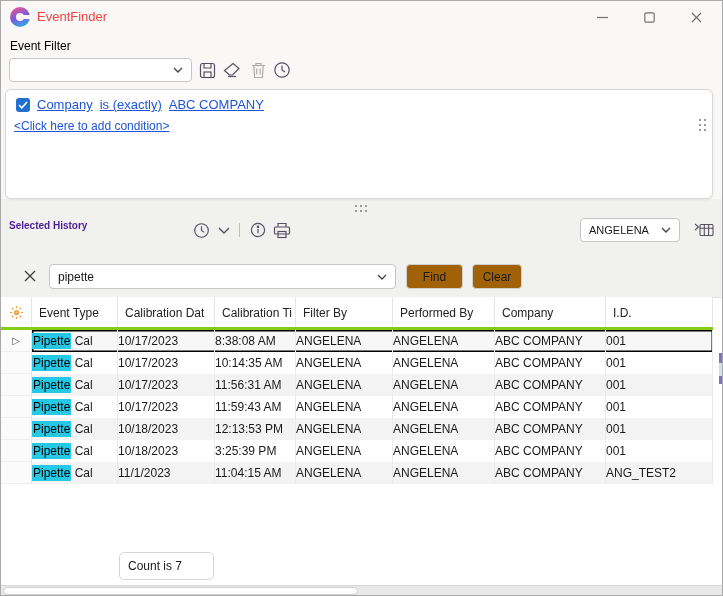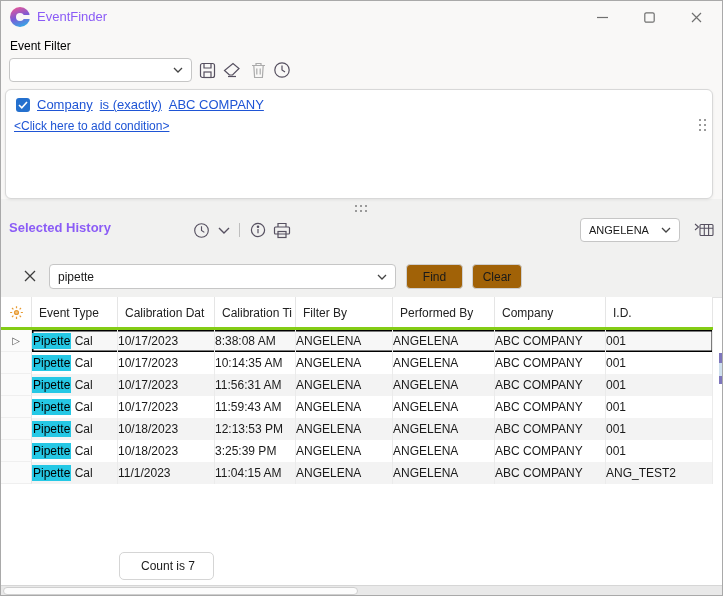--- a/index.html
+++ b/index.html
@@ -10,21 +10,21 @@
   .mid-zone{position:absolute;left:0;top:198px;width:100%;height:98px;background:#f1f1f0;}
   .table-panel{position:absolute;left:0;top:296px;width:100%;height:288px;background:#fff;border-top:1px solid #e3e3e3;box-sizing:border-box;}
   .bottom-strip{position:absolute;left:0;top:584px;width:100%;height:12px;background:#e9e9e9;border-top:1px solid #d6d6d6;box-sizing:border-box;}
   .hthumb{position:absolute;left:2px;top:586px;width:355px;height:8px;background:#fcfcfc;border:1px solid #cfcfcf;border-radius:4px;box-sizing:border-box;}
   
   .titlebar{position:absolute;left:0;top:0;width:100%;height:32px;}
   .appicon{position:absolute;left:9px;top:6px;width:20px;height:20px;border-radius:50%;
      background:linear-gradient(160deg,#e0569a 10%,#7b5bd6 50%,#2bb3e8 95%);}
   .appicon::before{content:"";position:absolute;left:6px;top:6px;width:8px;height:8px;border-radius:50%;background:#f9f8f7;}
   .appicon::after{content:"";position:absolute;left:11px;top:8px;width:9px;height:4px;background:#f9f8f7;}
-  .apptitle{position:absolute;left:36px;top:0;line-height:32px;font-size:13px;color:#8b5cf6;}
+  .apptitle{position:absolute;left:36px;top:0;line-height:32px;font-size:13px;color:#ef4444;}
   .wbtn{position:absolute;top:0;width:46px;height:32px;display:flex;align-items:center;justify-content:center;color:#707070;}
   .wbtn.min{left:578px}.wbtn.max{left:625px}.wbtn.cls{left:672px}
   
   .lbl-filter{position:absolute;left:9px;top:38px;font-size:12px;color:#000000;}
   .combo{position:absolute;background:#fff;border:1px solid #c6c6c6;border-radius:4px;box-sizing:border-box;display:flex;align-items:center;}
   .combo .val{flex:1;padding-left:8px;overflow:hidden;white-space:nowrap;}
   .combo .chev{margin-right:8px;display:flex;}
   .filter-combo{left:8px;top:57px;width:183px;height:24px;}
   .tool{position:absolute;width:22px;height:22px;top:58px;display:flex;align-items:center;justify-content:center;color:#565060;}
   
@@ -33,21 +33,21 @@
   .cond-line1{position:absolute;left:10px;top:7px;display:flex;align-items:center;gap:7px;font-size:13px;}
   .chk{width:14px;height:14px;border-radius:3px;background:#2470ce;display:flex;align-items:center;justify-content:center;}
   .lnk{color:#1f55d5;text-decoration:underline;cursor:pointer;}
   .addcond{position:absolute;left:8px;top:29px;font-size:12px;color:#1f55d5;text-decoration:underline;}
   
   .grip{position:absolute;display:grid;grid-template-columns:repeat(3,2px);grid-auto-rows:2px;gap:3px;}
   .grip i{background:#9a9a9a;}
   .grip-h{left:354px;top:204px;}
   .grip-r{left:697px;top:117px;grid-template-columns:repeat(2,2px);}
   
-  .hist-title{position:absolute;left:8px;top:219px;font-size:13px;font-weight:bold;color:#8b5cf6;}
+  .hist-title{position:absolute;left:8px;top:219px;font-size:10px;font-weight:bold;color:#4c1d95;}
   .hicon{position:absolute;display:flex;align-items:center;justify-content:center;color:#565060;width:22px;height:22px;top:218px;}
   .vdiv{position:absolute;left:238px;top:222px;width:1px;height:14px;background:#bfbfbf;}
   .user-combo{left:579px;top:217px;width:100px;height:24px;font-size:11px;}
   
   .xicon{position:absolute;left:21px;top:267px;width:16px;height:16px;display:flex;align-items:center;justify-content:center;color:#3d3d3d;}
   .search-combo{left:48px;top:263px;width:347px;height:25px;}
   .btn{position:absolute;top:263px;height:25px;background:#a16207;border:1px solid #cfcfcf;border-radius:4px;box-sizing:border-box;
        display:flex;align-items:center;justify-content:center;font-size:12px;color:#1a1a1a;}
   .btn-find{left:405px;width:57px;}
   .btn-clear{left:471px;width:50px;}
@@ -60,21 +60,21 @@
   .t-row{display:flex;height:22px;}
   .rh{width:31px;box-sizing:border-box;background:#fbfbfb;border-right:1px solid #e4e4e4;border-bottom:1px solid #efefef;
       text-align:center;line-height:21px;font-size:10px;color:#555;}
   .cells{display:flex;width:681px;}
   .t-row.odd .cells{background:#f3f3f3;}
   .t-row.selected .cells{background:#f7f7f7;box-shadow:inset 0 0 0 1.5px #000;}
   .c{box-sizing:border-box;border-right:1px solid #ebebeb;line-height:22px;white-space:pre;overflow:hidden;}
   .hl{background:#25c8e5;color:#000;padding:1px 1px;}
   
   .count-btn{position:absolute;left:118px;top:551px;width:95px;height:28px;background:#fff;border:1px solid #d5d5d5;border-radius:5px;
-             box-sizing:border-box;line-height:26px;padding-left:21px;font-size:12px;}
+             box-sizing:border-box;line-height:26px;padding-left:8px;font-size:12px;}
   
   .vmark{position:absolute;left:718px;width:4px;}
   .vm1{top:352px;height:10px;background:#7e76bc;}
   .vm2{top:362px;height:13px;background:#cfe0ee;}
   .vm3{top:375px;height:8px;background:#7e76bc;}
   svg{display:block}
 </style>
 </head>
 <body>
 

